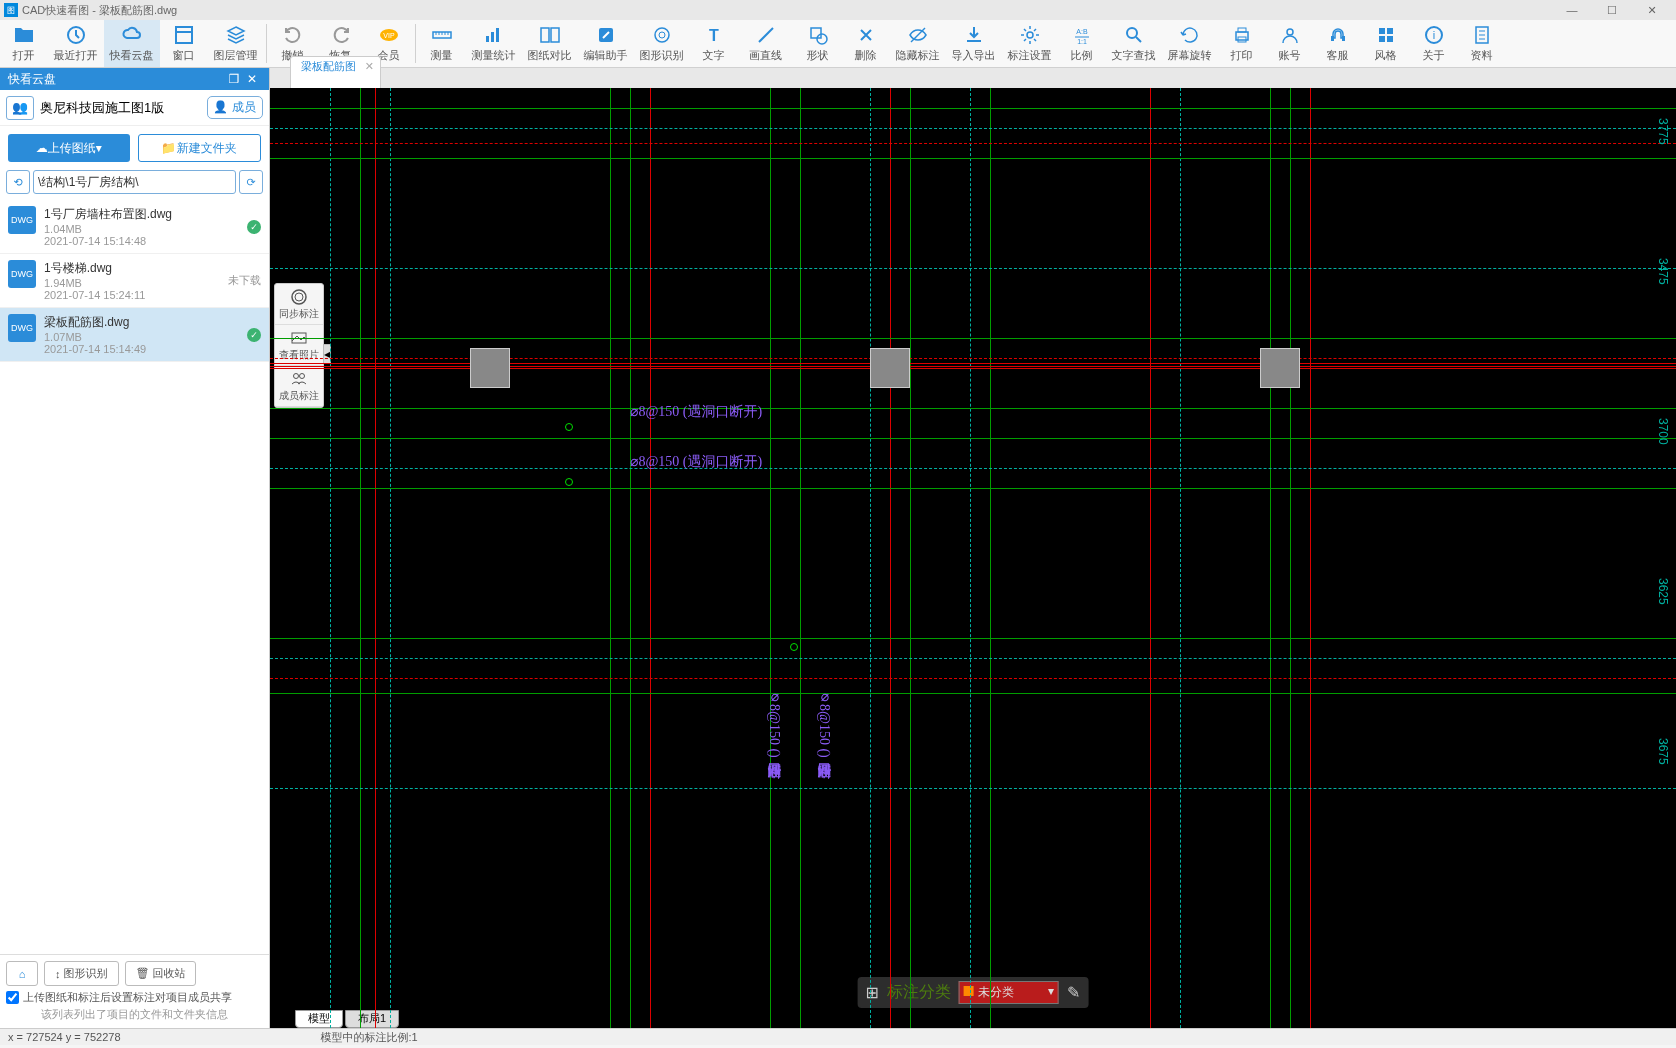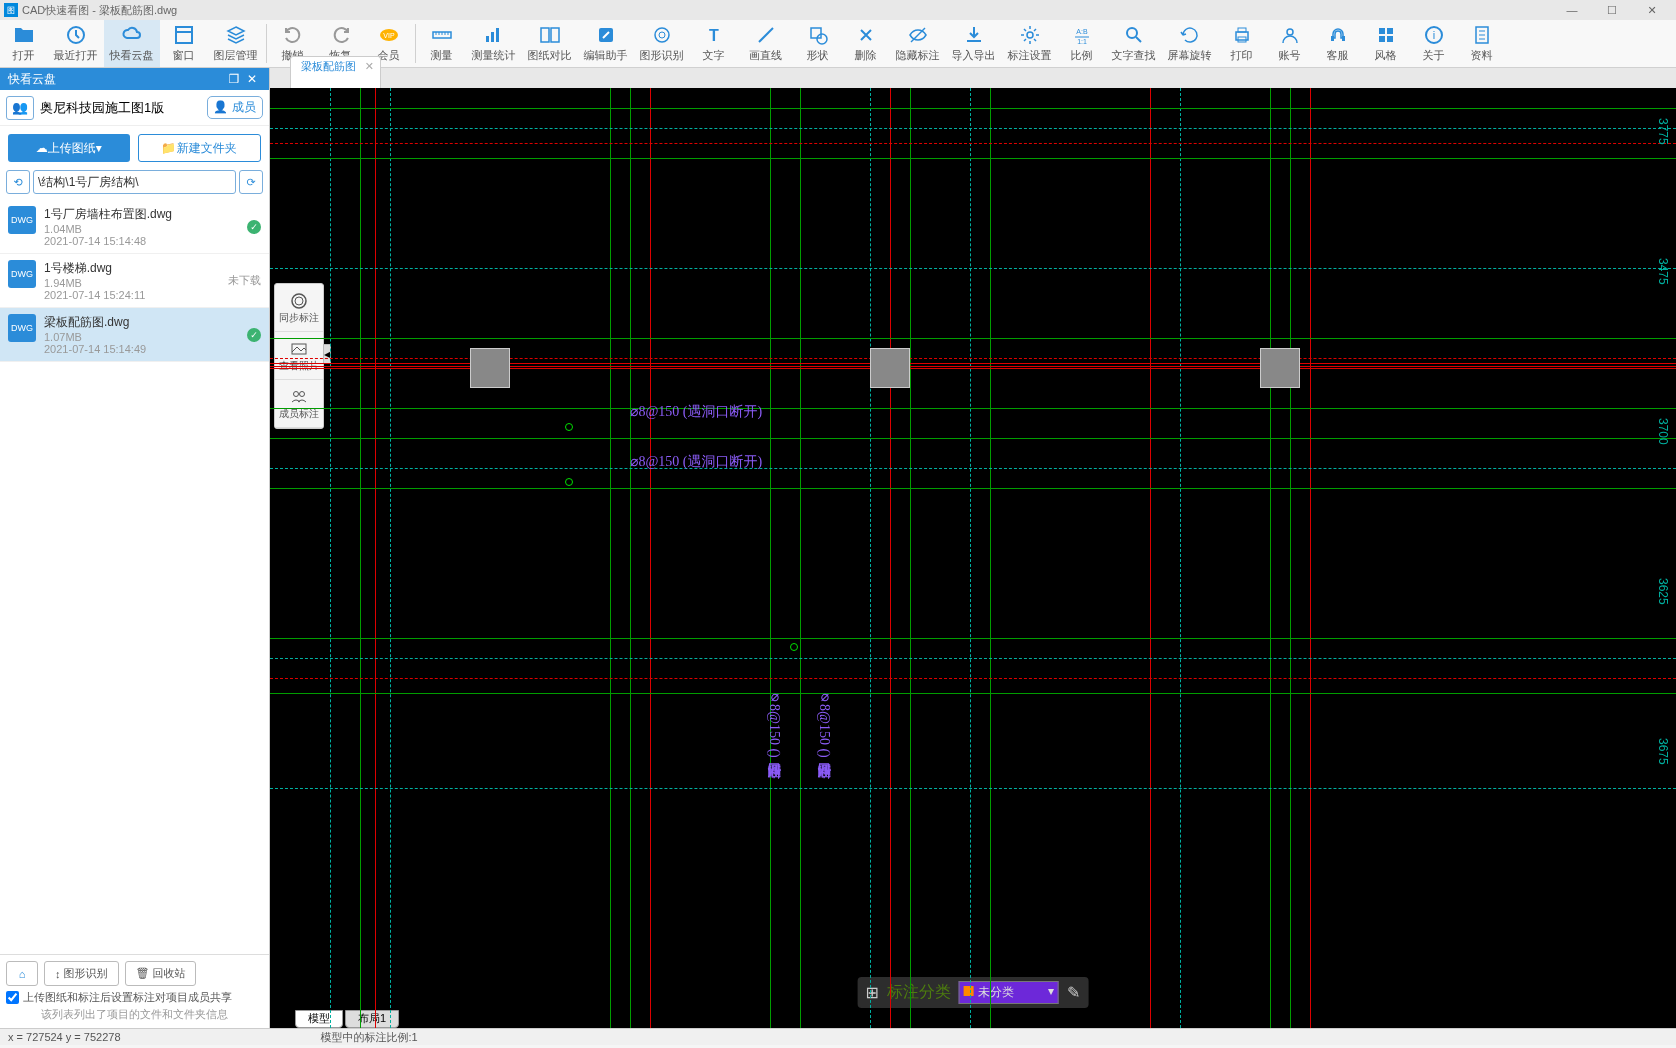--- a/index.html
+++ b/index.html
@@ -65,28 +65,28 @@
 .dash-red-h { border-top: 1px dashed #dd0000; }
 .solid-green { border-left: 1px solid #009d00; }
 .solid-green-h { border-top: 1px solid #009d00; }
 
 .column { position: absolute; width: 40px; height: 40px; background: #888; border: 1px solid #ccc; }
 .anno { position: absolute; color: #8b5cf6; font-size: 14px; font-family: serif; }
 .anno-v { writing-mode: vertical-rl; }
 .dim { position: absolute; color: #00b0a0; font-size: 12px; writing-mode: vertical-rl; }
 
 .float-tools { position: absolute; left: 4px; top: 195px; background: #f5f5f5; border: 1px solid #ccc; border-radius: 3px; width: 50px; }
-.ft-btn { height: 48px; display: flex; flex-direction: column; align-items: center; justify-content: center; font-size: 10px; color: #555; border-bottom: 1px solid #ddd; cursor: pointer; }
+.ft-btn { height: 41px; display: flex; flex-direction: column; align-items: center; justify-content: center; font-size: 10px; color: #555; border-bottom: 1px solid #ddd; cursor: pointer; }
 .ft-btn:last-child { border-bottom: none; }
 .ft-handle { position: absolute; right: -8px; top: 60px; width: 8px; height: 20px; background: #ddd; border: 1px solid #bbb; font-size: 8px; display: flex; align-items: center; justify-content: center; cursor: pointer; }
 
 .bottom-overlay { position: absolute; bottom: 20px; left: 50%; transform: translateX(-50%); background: rgba(50,50,50,0.9); border-radius: 4px; padding: 4px 8px; display: flex; align-items: center; gap: 8px; }
 .bo-icon { color: #ccc; cursor: pointer; }
 .bo-label { color: #4d7c0f; font-size: 16px; }
-.bo-select { background: #6d28d9; border: 1px solid #777; color: #ddd; font-size: 12px; padding: 2px 20px 2px 4px; position: relative; width: 100px; }
+.bo-select { background: #b91c1c; border: 1px solid #777; color: #ddd; font-size: 12px; padding: 2px 20px 2px 4px; position: relative; width: 100px; }
 .bo-color { width: 10px; height: 10px; background: #ff8800; display: inline-block; margin-right: 4px; }
 
 .model-tabs { position: absolute; bottom: 0; left: 0; height: 18px; display: flex; }
 .mtab { background: #ddd; border: 1px solid #999; padding: 0 12px; font-size: 11px; cursor: pointer; border-radius: 0 0 4px 4px; margin-right: 2px; }
 .mtab.active { background: #fff; margin-left: 25px; }
 
 .statusbar { height: 17px; background: #f0f0f0; border-top: 1px solid #ccc; display: flex; align-items: center; padding: 0 8px; font-size: 11px; color: #555; }
 .statusbar .spacer { flex: 1; }
 
 svg { display: block; }

